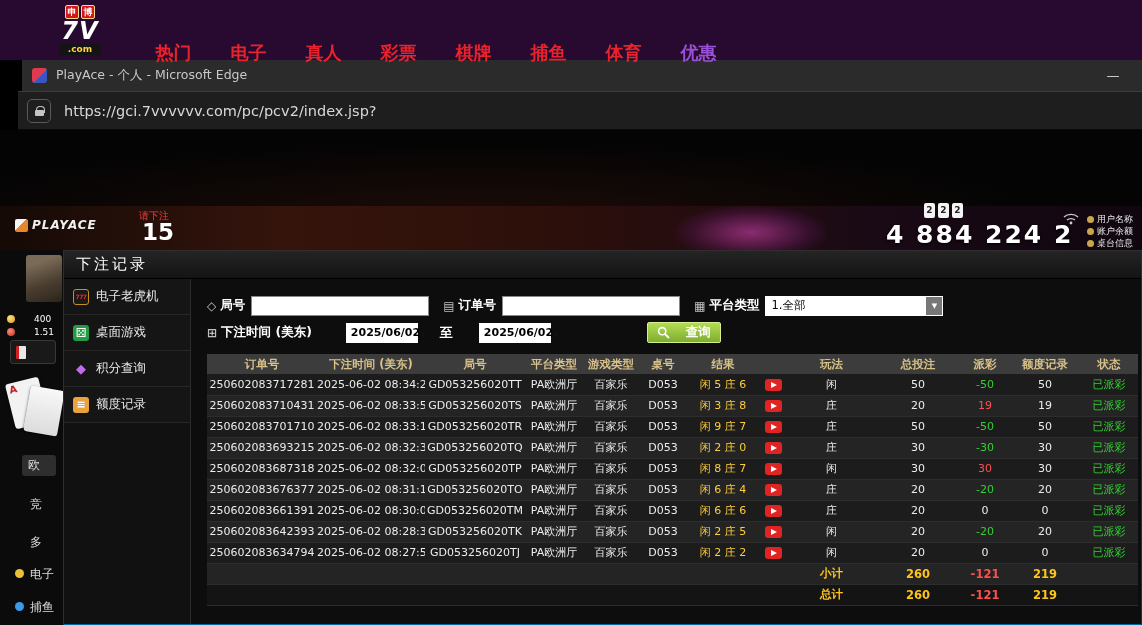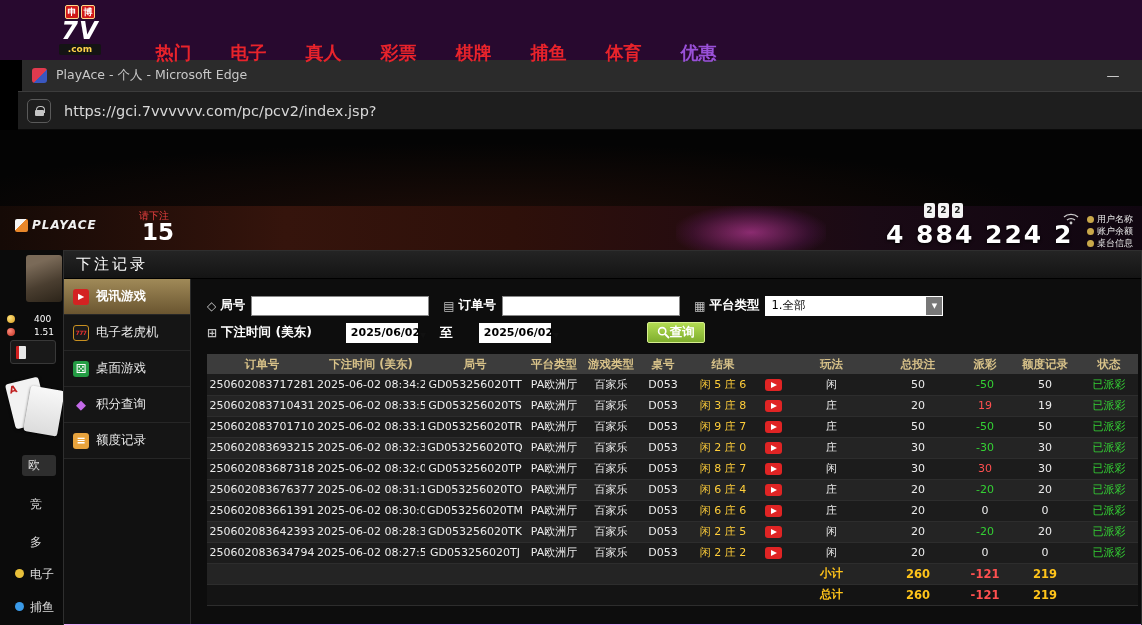--- a/index.html
+++ b/index.html
@@ -64,21 +64,21 @@
 .si-0{top:205px;left:22px;background:#2e2e2e;padding:2px 16px 2px 6px;border-radius:3px;}
 .si-1{top:246px;}
 .si-2{top:284px;}
 .si-3{top:316px;}
 .si-4{top:349px;}
 .dot-ic{position:absolute;width:9px;height:9px;border-radius:50%;}
 .dot-el{left:15px;top:319px;background:#e8c03a;}
 .dot-fish{left:15px;top:352px;background:#3a9ae8;}
 
 
-.panel{position:absolute;left:63px;top:120px;width:1079px;height:375px;background:#f0abfc;border:1px solid #2f2f2f;border-bottom:none;}
+.panel{position:absolute;left:63px;top:120px;width:1079px;height:375px;background:#0369a1;border:1px solid #2f2f2f;border-bottom:none;}
 .panel-title{height:28px;background:linear-gradient(#242424,#141414);border-bottom:1px solid #000;color:#fff;font-size:15px;display:flex;align-items:center;padding-left:12px;letter-spacing:3px;}
 .panel-body{display:flex;height:345px;}
 .psidebar{width:127px;background:#111;border-right:1px solid #2b2b2b;flex:none;}
 .side-item{height:36px;display:flex;align-items:center;gap:7px;padding-left:9px;border-bottom:1px solid #262626;color:#e8e8e8;font-size:12.5px;cursor:pointer;background:#151515;}
 .side-item.active{background:linear-gradient(#a08a58,#6a5530);font-weight:bold;color:#fff;}
 .side-icon{width:16px;height:16px;border-radius:3px;display:flex;align-items:center;justify-content:center;flex:none;}
 .ic-video{background:#d42222;}
 .ic-video::after{content:"▶";color:#fff;font-size:8px;}
 .ic-slot{background:#1a1a1a;border:1px solid #c89020;}
 .ic-slot::after{content:"777";color:#e83030;font-size:6px;font-weight:bold;letter-spacing:-0.5px;}
@@ -100,21 +100,21 @@
 .fselect{width:178px;height:20px;background:#fff;display:flex;align-items:center;margin-left:6px;cursor:pointer;}
 .fselect-val{flex:1;color:#000;font-size:11.5px;padding-left:6px;}
 .fselect-arrow{width:16px;height:18px;margin-right:1px;background:#777;display:flex;align-items:center;justify-content:center;}
 .fselect-arrow::after{content:"▼";font-size:7px;color:#fff;}
 .date-sel{width:72px;height:20px;background:#fff;display:flex;align-items:center;justify-content:space-between;padding:0 3px 0 5px;cursor:pointer;}
 .date-val{color:#000;font-size:11px;font-weight:bold;}
 .date-arrow::after{content:"▼";font-size:8px;color:#111;}
 .ds1{margin-left:34px;}
 .to-label{color:#fff;font-size:13px;font-weight:bold;margin-left:22px;}
 .ds2{margin-left:26px;}
-.btn-search{margin-left:96px;height:21px;padding:0 9px;background:linear-gradient(#b2dc52,#7fae2e);border:1px solid #d6ee8e;border-radius:2px;display:flex;align-items:center;gap:0;color:#fff;font-size:12.5px;font-weight:bold;cursor:pointer;font-family:inherit;}
+.btn-search{margin-left:96px;height:21px;padding:0 9px;background:linear-gradient(#b2dc52,#7fae2e);border:1px solid #d6ee8e;border-radius:2px;display:flex;align-items:center;gap:16px;color:#fff;font-size:12.5px;font-weight:bold;cursor:pointer;font-family:inherit;}
 
 
 .btable{width:931px;margin:8px 0 0 16px;border-collapse:collapse;table-layout:fixed;}
 .btable th{height:20px;background:#3c3c3c;color:#d8c289;font-size:11.5px;font-weight:bold;white-space:nowrap;overflow:hidden;}
 .btable td{height:21px;text-align:center;color:#ececec;font-size:11px;background:#1c1c1c;border-bottom:1px solid #2d2d2d;white-space:nowrap;overflow:hidden;}
 .btable tbody tr:nth-child(even) td{background:#242424;}
 .btable tr.sum-row td{background:#141414;color:#ffc41a;font-weight:bold;font-size:11.5px;}
 .btable td.c-result{color:#ffce3a;}
 .btable td.c-status{color:#34d034;}
 .btable td.c-neg{color:#34d034;}
@@ -222,24 +222,20 @@
     <span class="dot-ic dot-el"></span>
     <div class="strip-item si-3">电子</div>
     <span class="dot-ic dot-fish"></span>
     <div class="strip-item si-4">捕鱼</div>
   </div>
 
   <div class="panel">
     <div class="panel-title">下注记录</div>
     <div class="panel-body">
       <div class="psidebar">
-        <div class="side-item active">
-          <span class="side-icon ic-video"></span>
-          <span>视讯游戏</span>
-        </div>
         <div class="side-item">
           <span class="side-icon ic-slot"></span>
           <span>电子老虎机</span>
         </div>
         <div class="side-item">
           <span class="side-icon ic-dice"></span>
           <span>桌面游戏</span>
         </div>
         <div class="side-item">
           <span class="side-icon ic-gem"></span>

